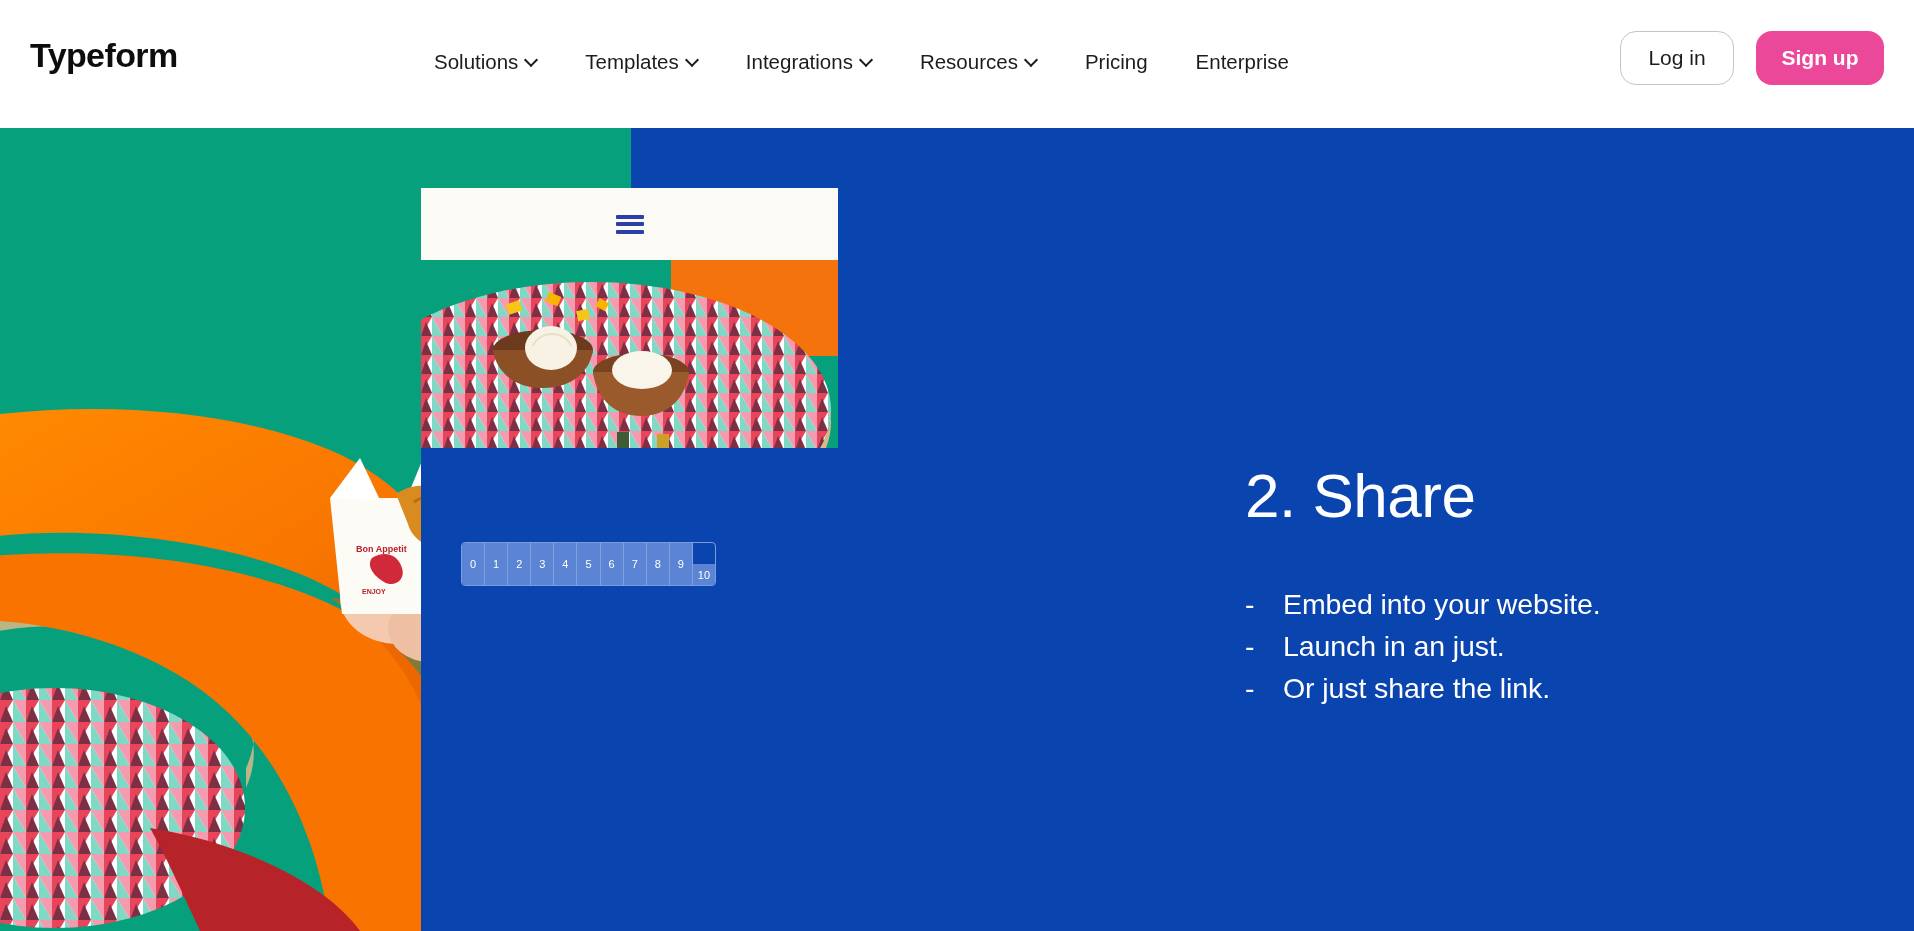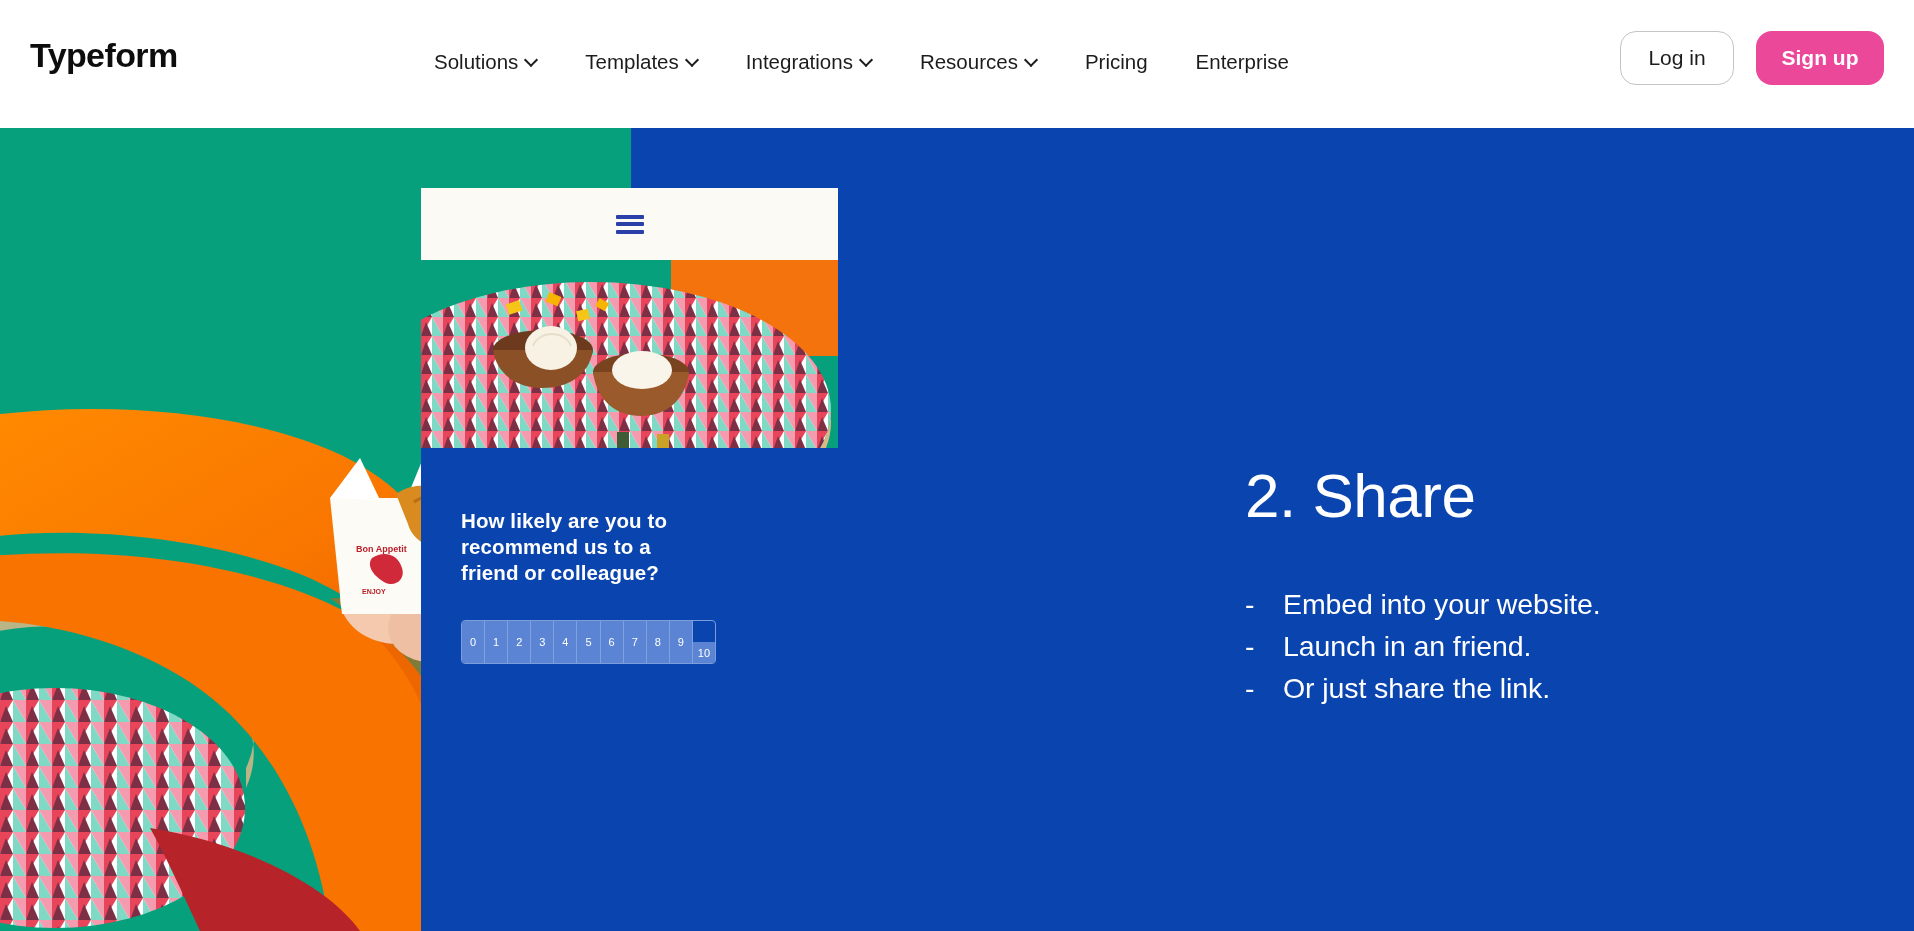--- a/index.html
+++ b/index.html
@@ -421,21 +421,20 @@
           <ellipse cx="221" cy="110" rx="30" ry="19" fill="#f9f5ea"></ellipse>
 
           <rect x="86" y="42" width="14" height="11" fill="#f5c518" transform="rotate(-18 93 47)"></rect>
           <rect x="126" y="34" width="13" height="10" fill="#f7b500" transform="rotate(22 132 39)"></rect>
           <rect x="156" y="50" width="12" height="10" fill="#f5c518" transform="rotate(-12 162 55)"></rect>
           <rect x="176" y="40" width="11" height="9" fill="#f7b500" transform="rotate(30 181 44)"></rect>
         </svg>
       </div>
 
       <div class="embed-body">
-        <div class="q-text">How likely are you to recommend us to a friend or colleague?</div>
         <div class="rating-scale">
           <div class="rating-cell">0</div>
           <div class="rating-cell">1</div>
           <div class="rating-cell">2</div>
           <div class="rating-cell">3</div>
           <div class="rating-cell">4</div>
           <div class="rating-cell">5</div>
           <div class="rating-cell">6</div>
           <div class="rating-cell">7</div>
           <div class="rating-cell">8</div>
@@ -448,21 +447,21 @@
 
     <div class="hero-copy">
       <h1 class="hero-title">2. Share</h1>
       <ul class="bullet-list">
         <li class="bullet-item">
           <span class="bullet-dash">-</span>
           <span>Embed into your website.</span>
         </li>
         <li class="bullet-item">
           <span class="bullet-dash">-</span>
-          <span>Launch in an friend.</span>
+          <span>Launch in an just.</span>
         </li>
         <li class="bullet-item">
           <span class="bullet-dash">-</span>
           <span>Or just share the link.</span>
         </li>
       </ul>
     </div>
 
   </section>
 

